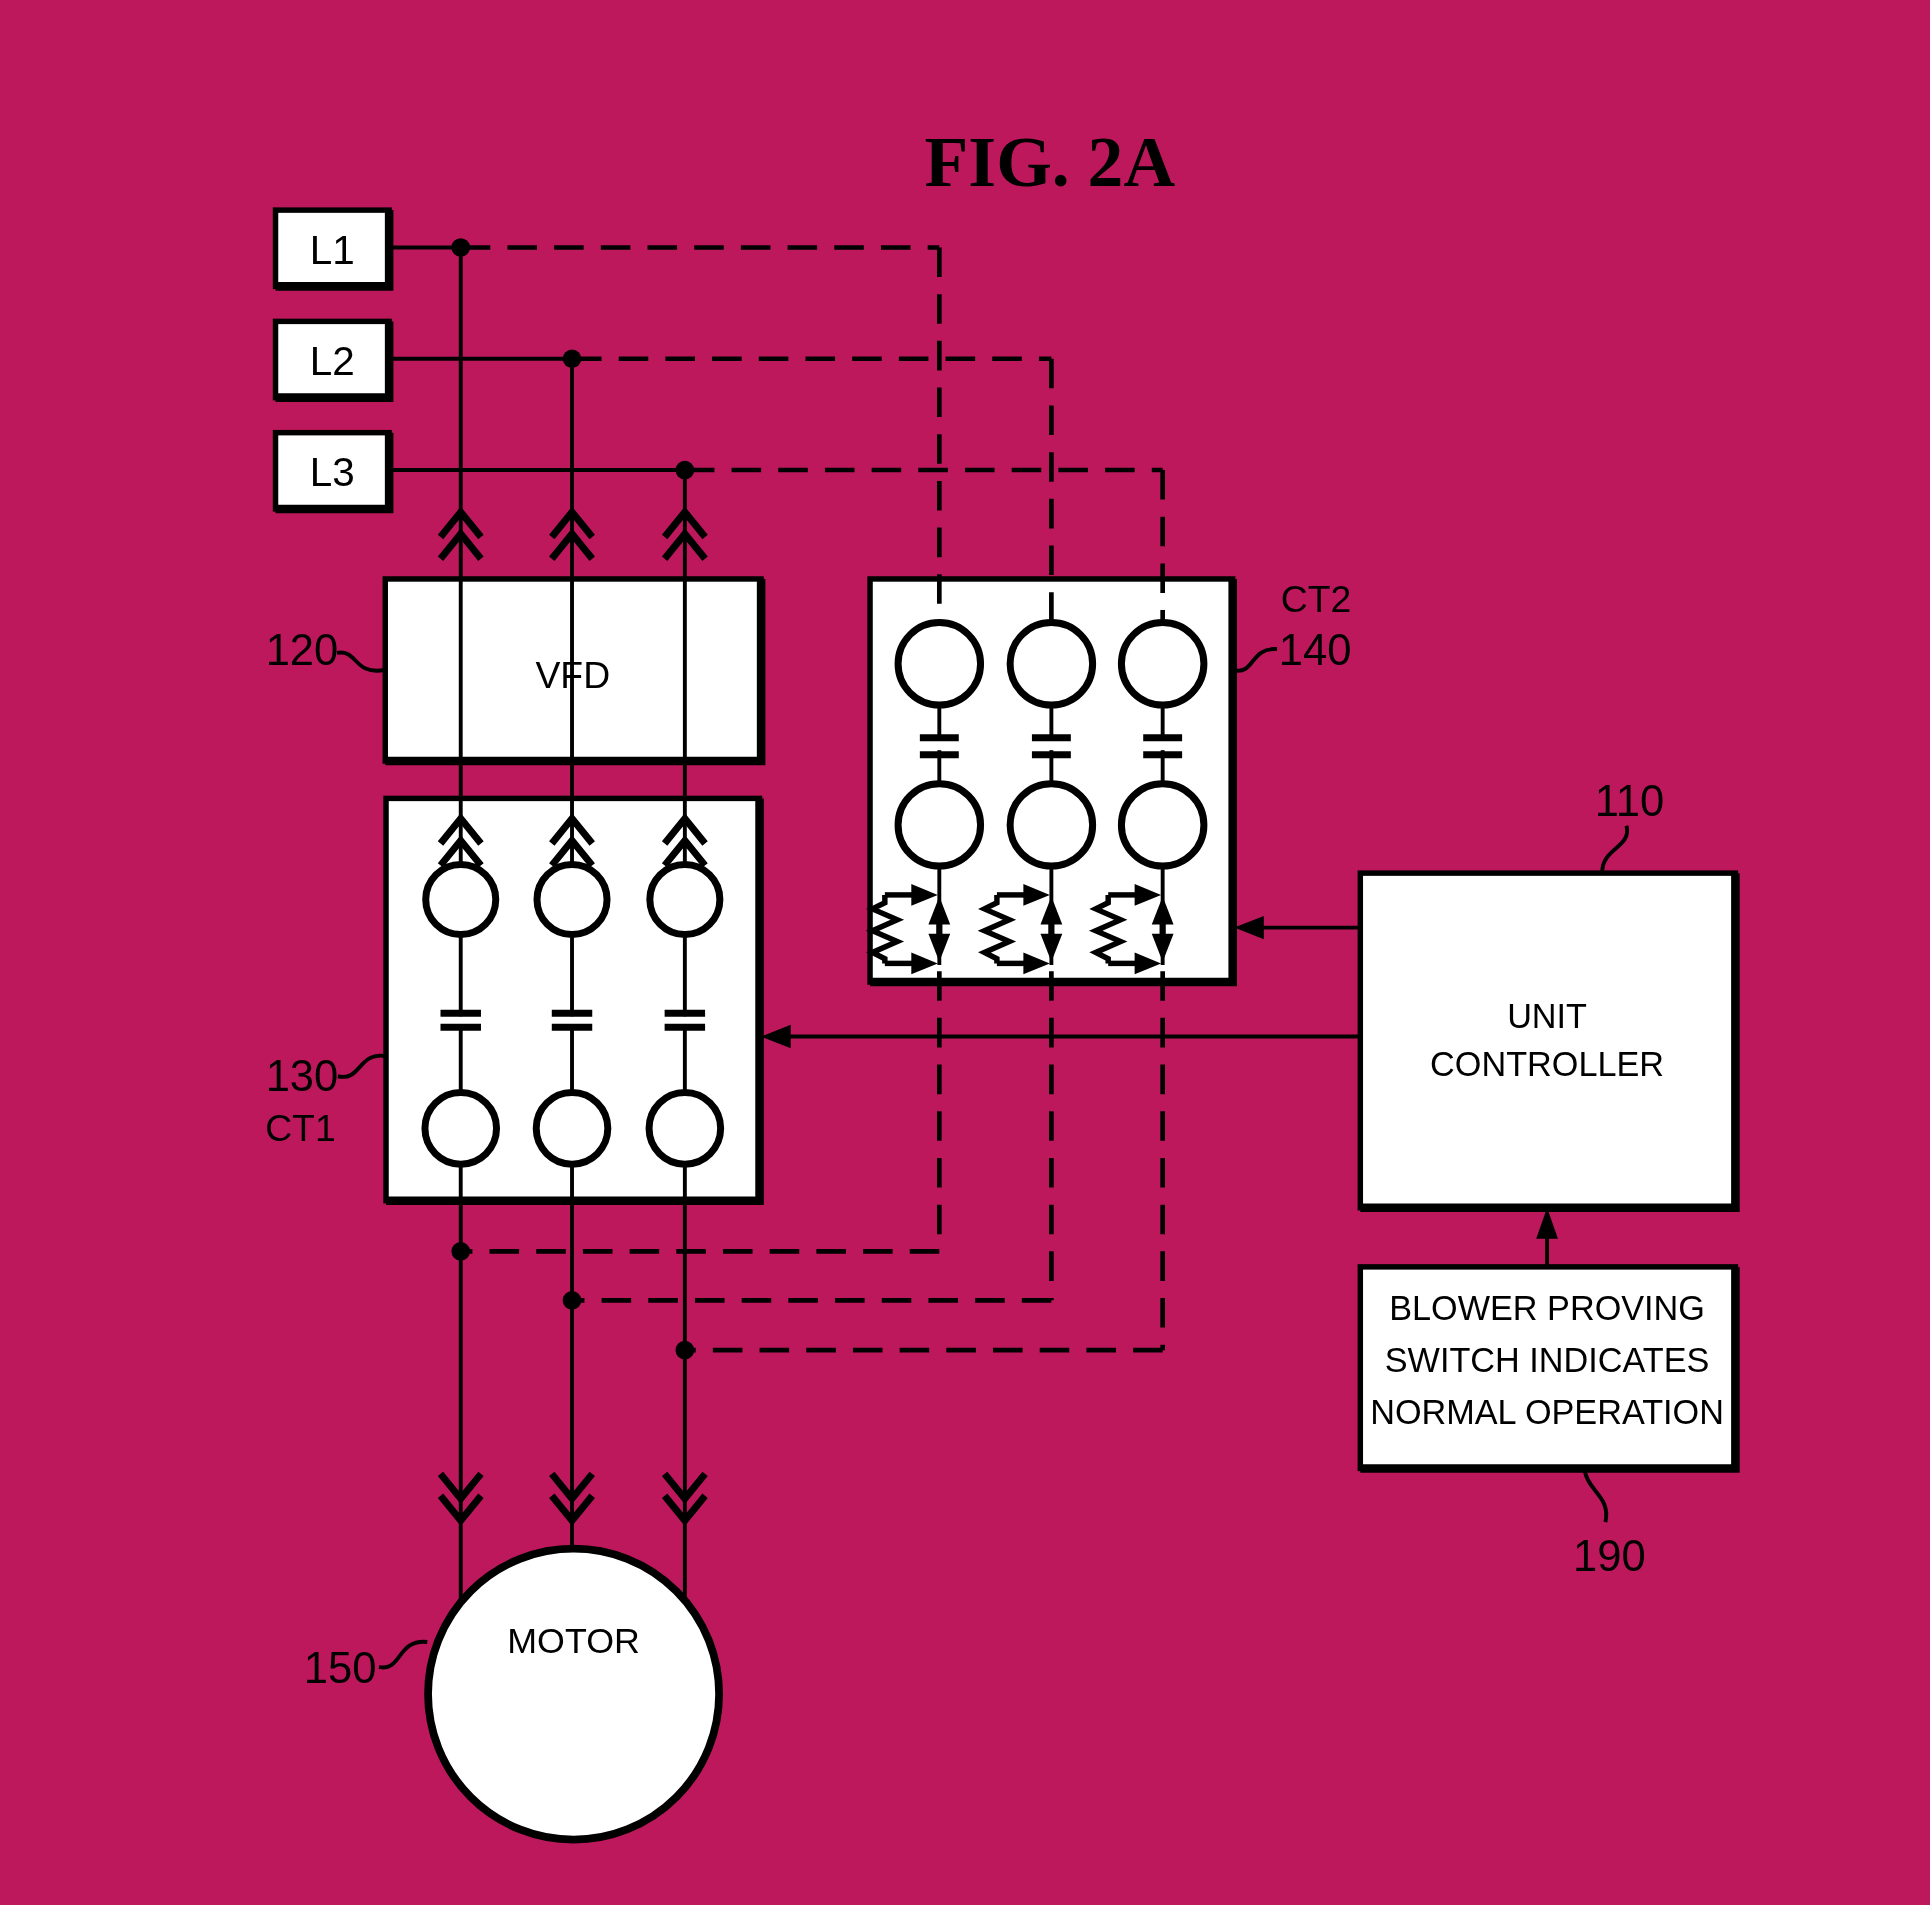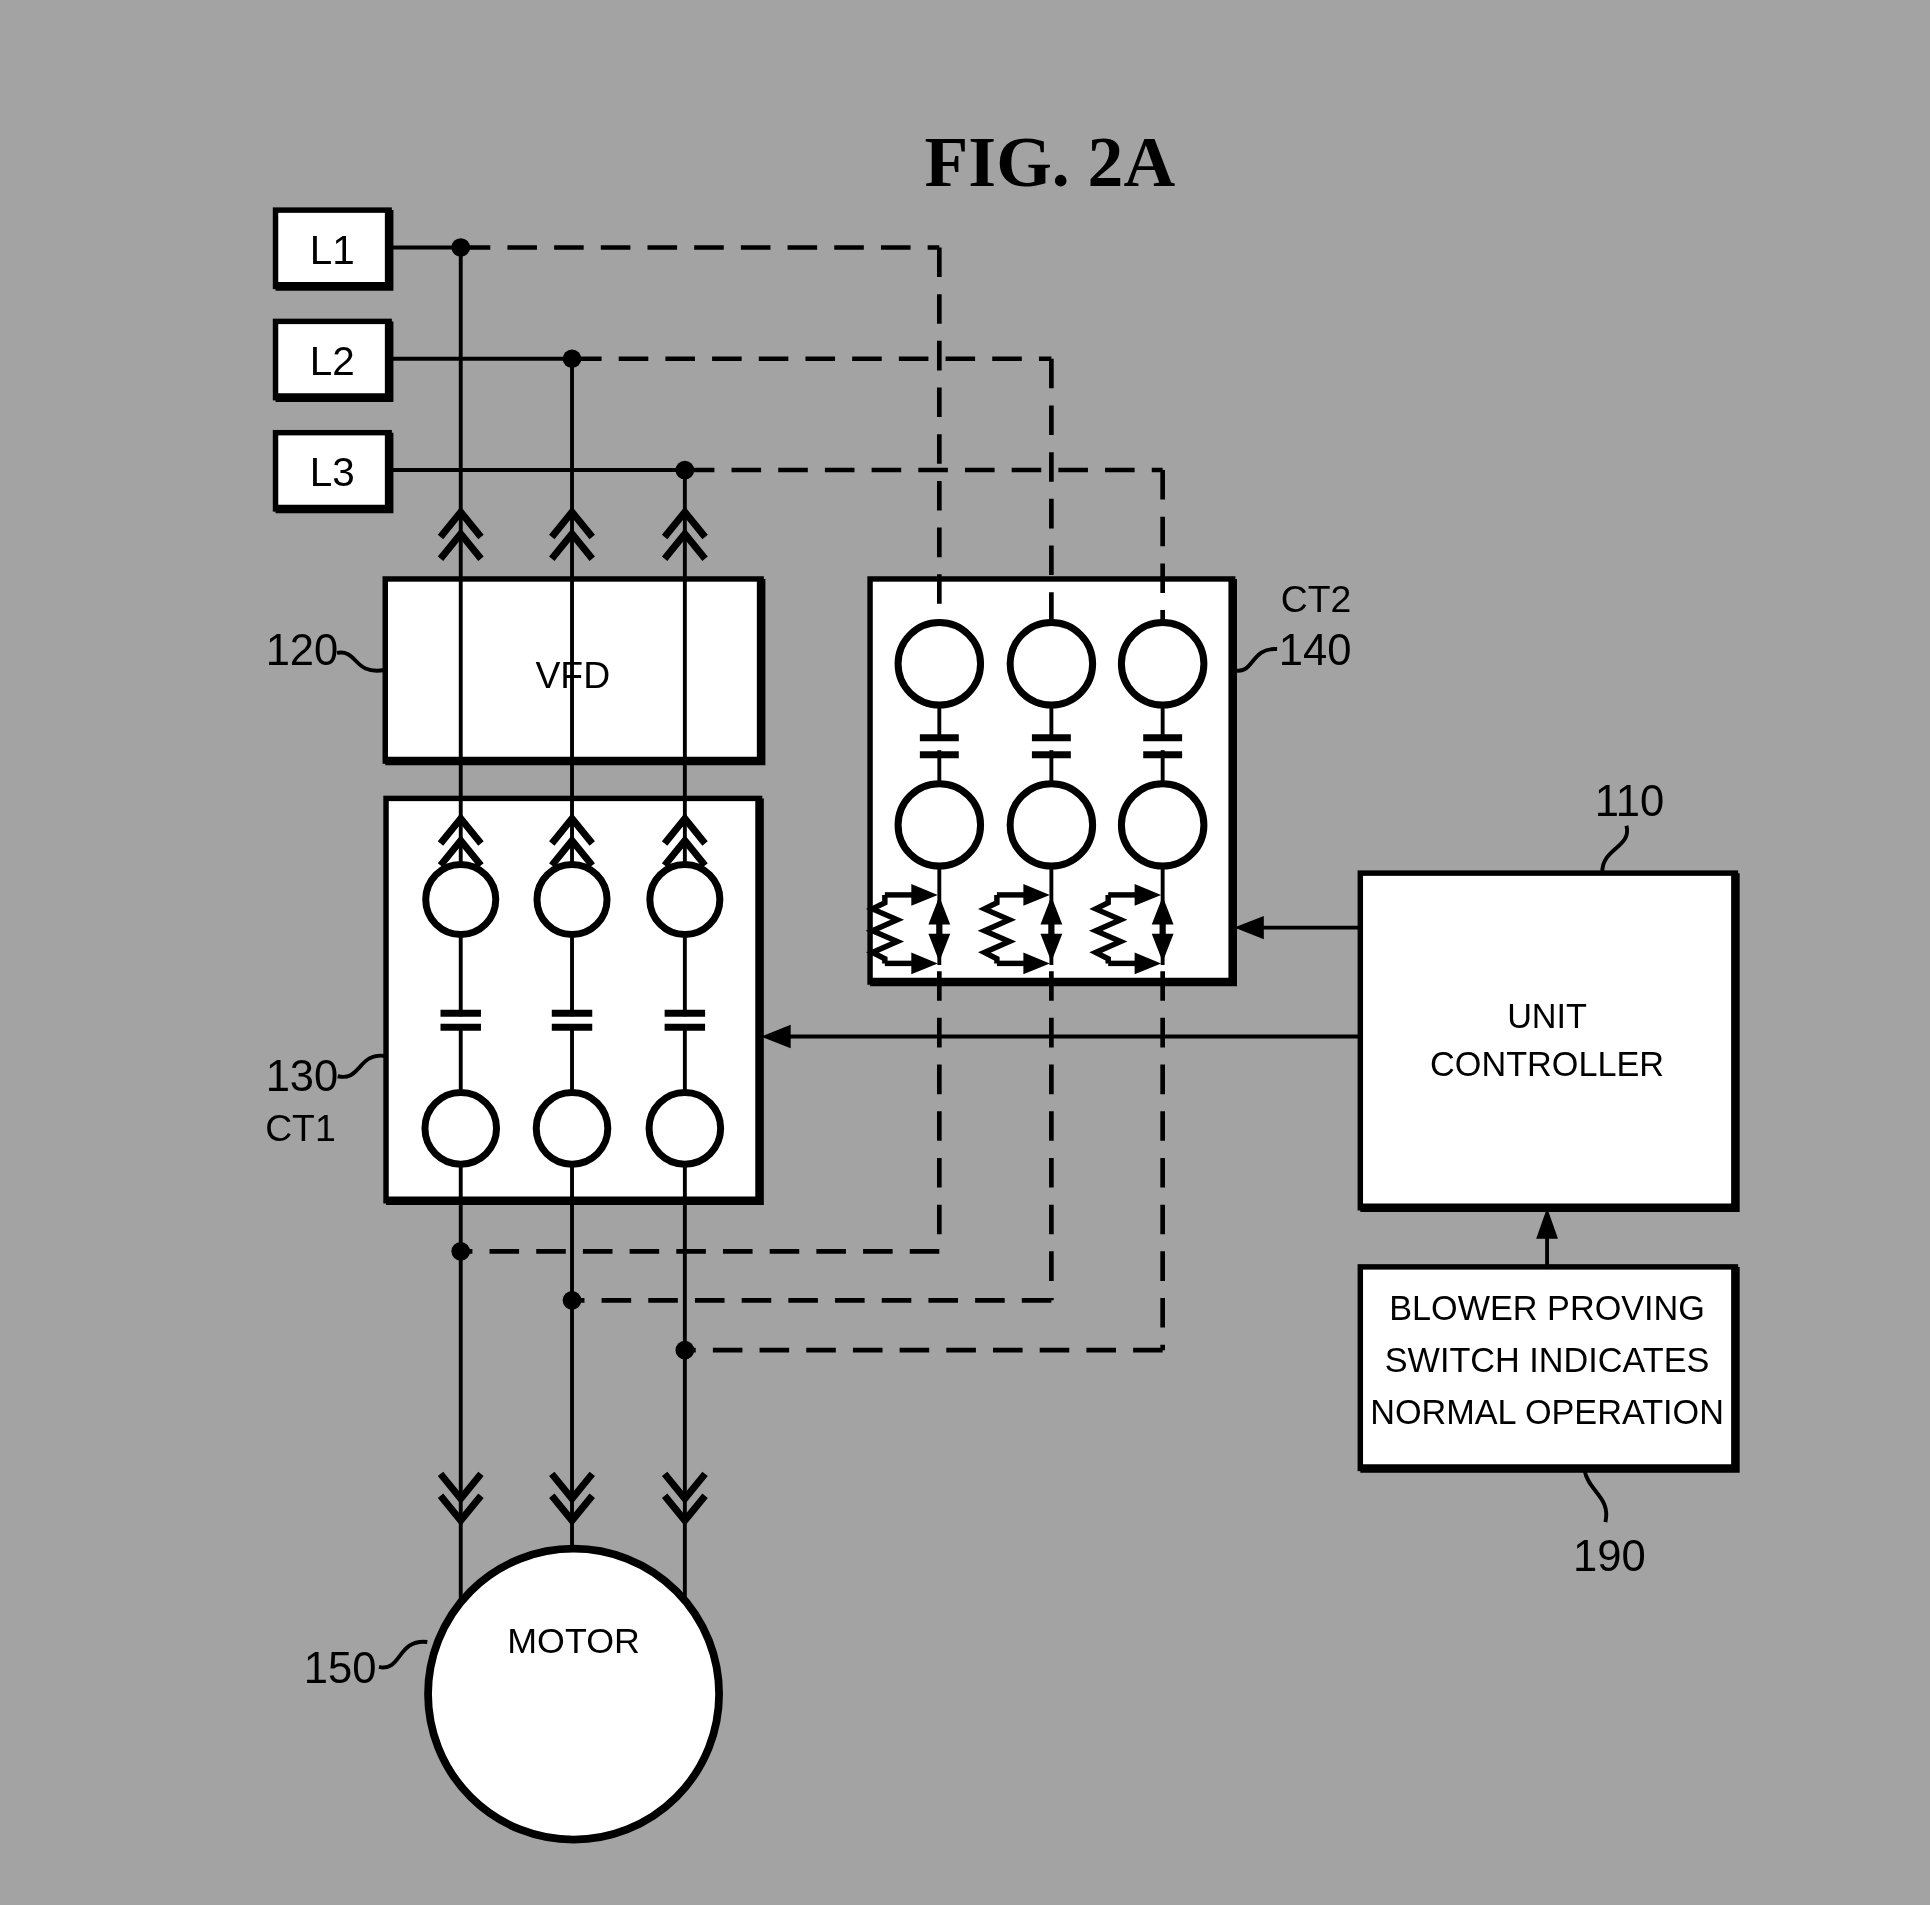--- a/index.html
+++ b/index.html
@@ -1,16 +1,16 @@
 <!DOCTYPE html>
 <html style="font-size:12.5px"><head>
 <meta charset="utf-8">
 <style>
   html,body{margin:0;padding:0;background:#ffffff;}
-  .page{width:1930px;height:1905px;position:relative;background:#a3a3a3;
+  .page{width:1930px;height:1905px;position:relative;background:#be185d;
         font-family:"Liberation Sans", sans-serif;}
   svg{display:block;}
   .box{fill:#ffffff;stroke:#000000;stroke-width:7;}
   .shadow{fill:none;stroke:#000000;stroke-width:11;stroke-linejoin:miter;}
   .wire{fill:none;stroke:#000000;stroke-width:5;}
   .wire-d{fill:none;stroke:#000000;stroke-width:6;stroke-dasharray:38 22;}
   .sym{fill:#ffffff;stroke:#000000;stroke-width:9;}
   .plate{stroke:#000000;stroke-width:9;}
   .chev{fill:none;stroke:#000000;stroke-width:9;stroke-linejoin:miter;}
   .rz{fill:none;stroke:#000000;stroke-width:7;}

